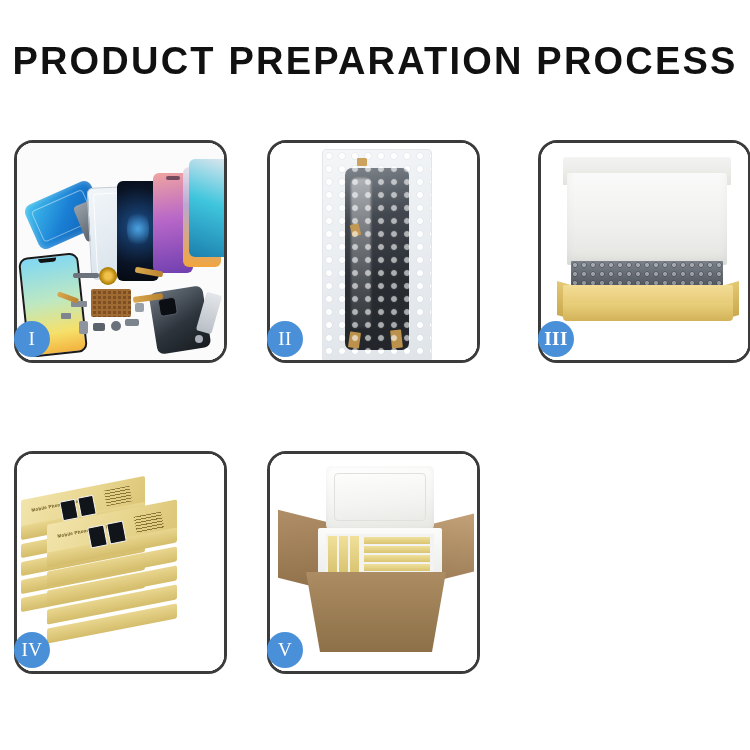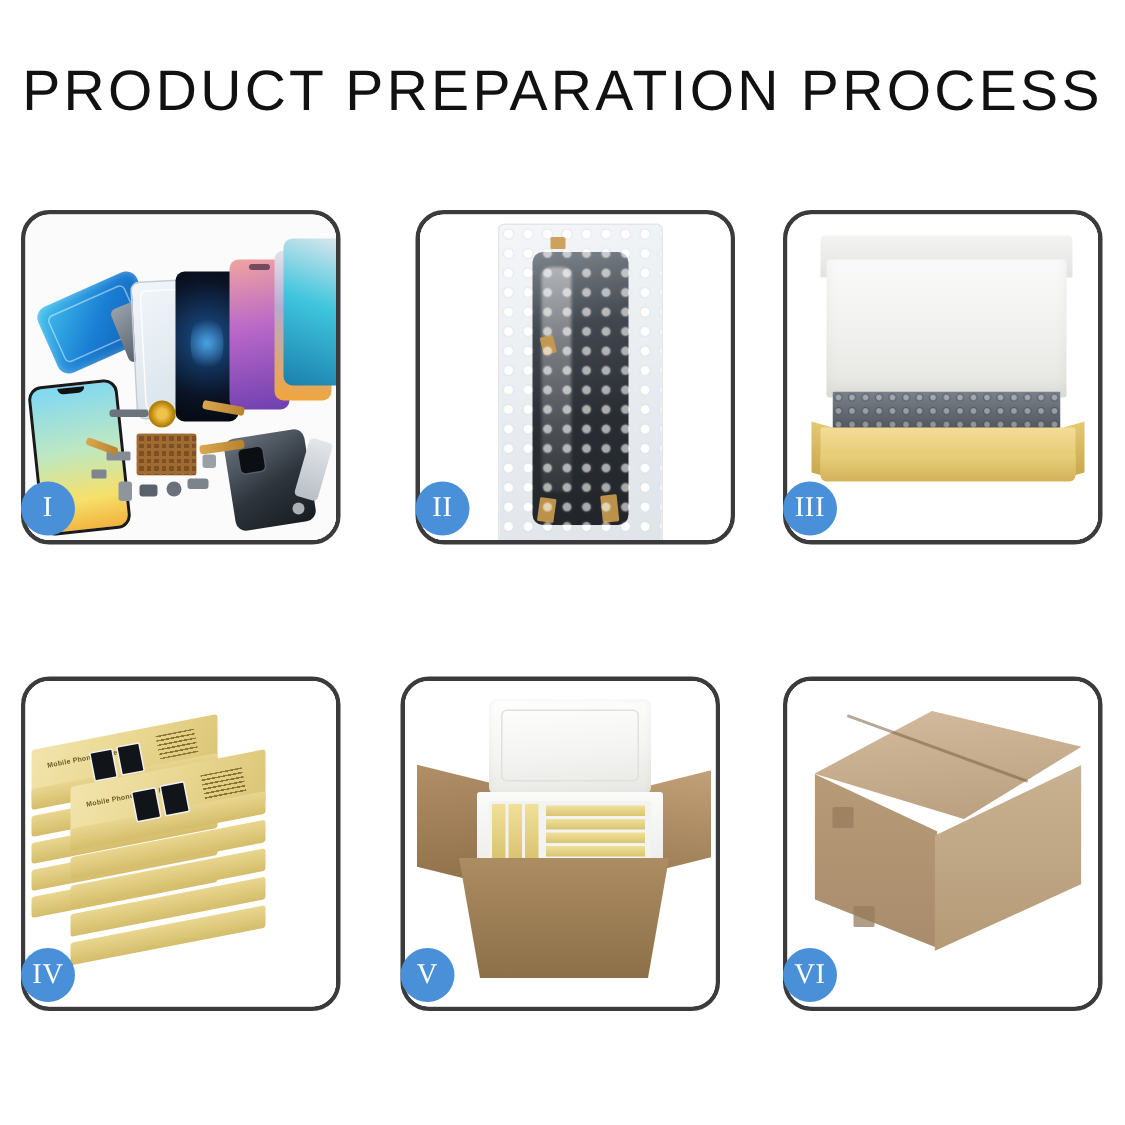--- a/index.html
+++ b/index.html
@@ -9,21 +9,21 @@
     font-family:"Liberation Sans", sans-serif;
     overflow:hidden;
     position:relative;
   }
   .page{position:relative;width:750px;height:750px;}
 
   
   .header{position:absolute;left:0;top:0;width:750px;text-align:center;}
   .title{
     font-size:38px;
-    font-weight:400;
+    font-weight:700;
     letter-spacing:2.2px;
     color:#111111;
     margin-top:42px;
     line-height:1.05;
     white-space:nowrap;
     font-family:"Liberation Sans", sans-serif;
   }
   .subtitle{
     font-size:14.5px;
     color:#1c1c1c;
@@ -47,22 +47,22 @@
     box-sizing:border-box;
     overflow:visible;
   }
   .card .inner{
     position:absolute;inset:0;
     border-radius:16px;
     overflow:hidden;
     background:#fcfcfc;
   }
   .c1{left:0;top:0;}
-  .c2{left:263px;top:0;}
-  .c3{left:508px;top:0;}
+  .c2{left:253px;top:0;}
+  .c3{left:524px;top:0;font-weight:bold;}
   .c4{left:0;top:311px;}
   .c5{left:253px;top:311px;}
   .c6{left:508px;top:311px;}
 
   
   .badge{
     position:absolute;
     left:-3px;bottom:3px;
     width:36px;height:36px;
     border-radius:50%;
@@ -454,28 +454,15 @@
             <div class="ybar" style="left:38px;top:12px;width:66px;height:7px;"></div>
             <div class="ybar" style="left:38px;top:21px;width:66px;height:7px;"></div>
             <div class="ybar" style="left:38px;top:30px;width:66px;height:7px;"></div>
           </div>
           <div class="c5-bodyfix"></div>
         </div>
       </div>
       <div class="badge">V</div>
     </div>
 
-    <div class="card c6">
-      <div class="inner">
-        <div class="p6">
-          <div class="v6-top"></div>
-          <div class="v6-left"></div>
-          <div class="v6-rightfix"></div>
-          <div class="v6-seam" style="left:36px;top:44px;width:128px;height:2px;transform:rotate(20deg);"></div>
-          <div class="v6-tape" style="left:30px;top:84px;width:14px;height:14px;"></div>
-          <div class="v6-tape" style="left:44px;top:150px;width:14px;height:14px;"></div>
-        </div>
-      </div>
-      <div class="badge">VI</div>
-    </div>
 
   </div>
 </div>
 
 </body></html>

